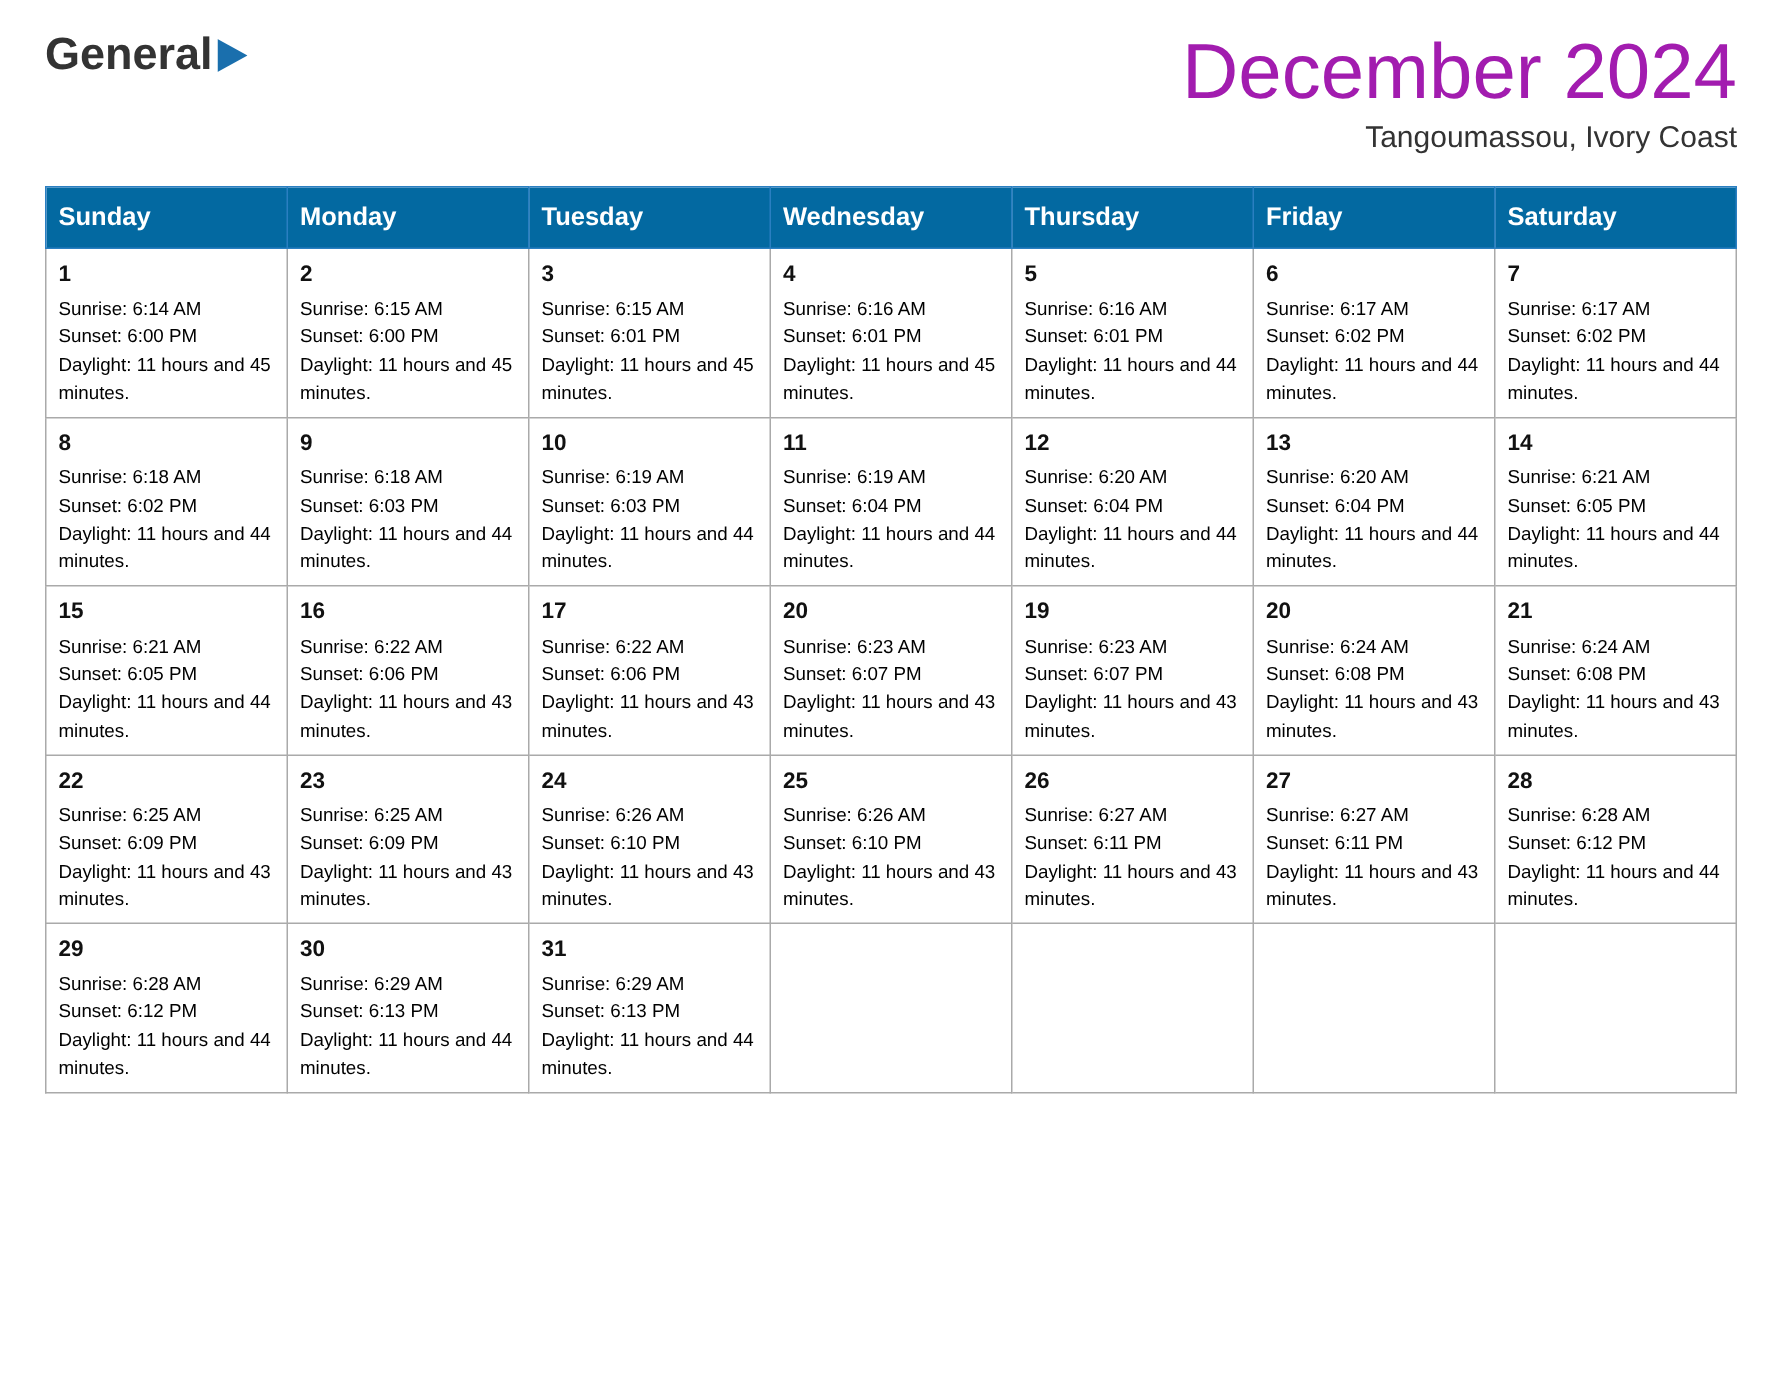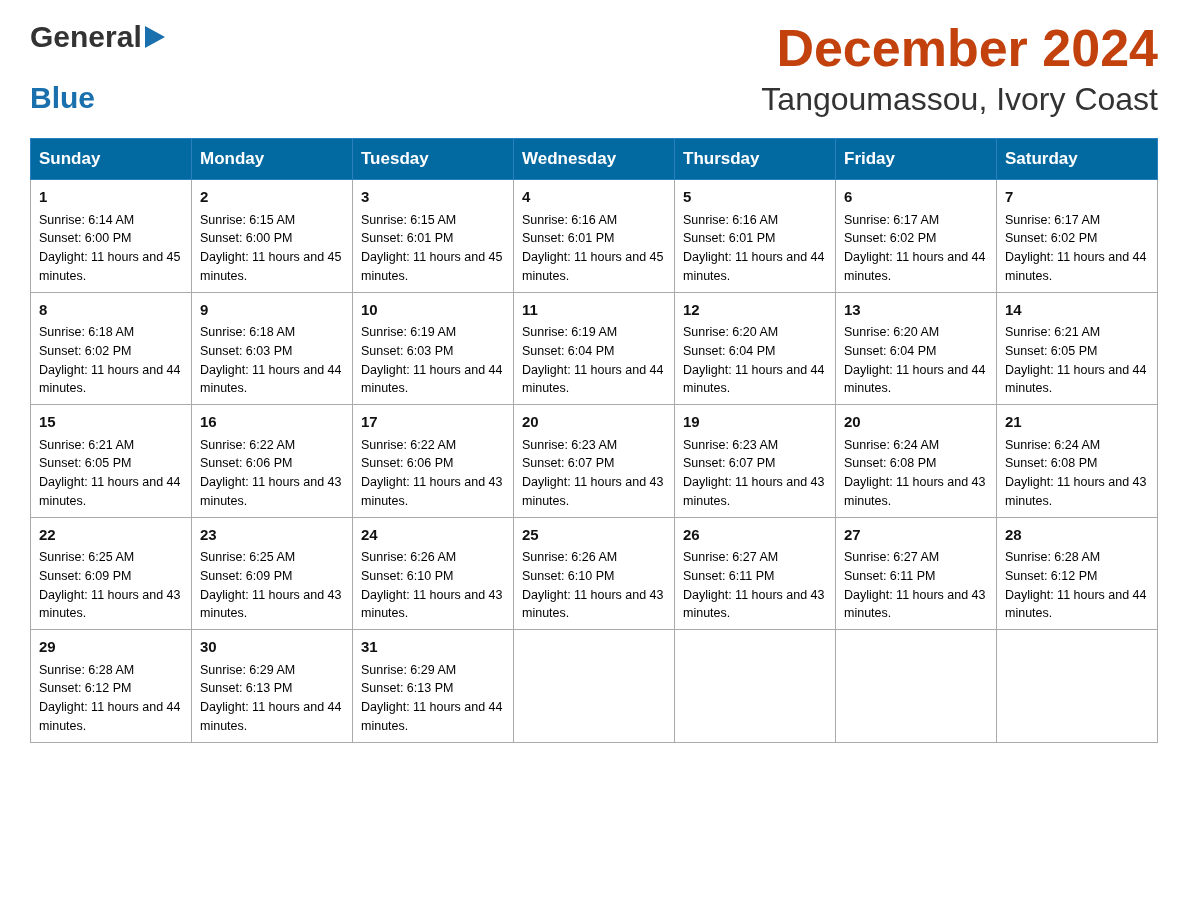--- a/index.html
+++ b/index.html
@@ -14,29 +14,28 @@
       display: flex;
       justify-content: space-between;
       align-items: flex-start;
       margin-bottom: 20px;
     }
     .title-section {
       text-align: right;
     }
     .month-title {
       font-size: 52px;
-      font-weight: bold;
-      color: #c2410c;
+      font-weight: normal;
+      color: #a21caf;
       line-height: 1.1;
     }
     .location-title {
-      font-size: 32px;
+      font-size: 20px;
       color: #333;
       margin-top: 4px;
-      text-align: center;
     }
     .calendar-table {
       width: 100%;
       border-collapse: collapse;
       border: 1px solid #aaa;
     }
     .calendar-table th {
       background-color: #0369a1;
       color: #fff;
       font-size: 17px;
@@ -89,23 +88,20 @@
 
 <div class="header">
   <div class="logo-stacked">
     <div class="logo-line1">
       <span style="font-size:30px;font-weight:bold;color:#333;">General</span>
       <span style="display:inline-block;margin-left:3px;position:relative;top:2px;">
         <svg width="20" height="22" viewBox="0 0 20 22">
             <polygon points="0,0 20,11 0,22" fill="#1a6fad"></polygon>
           </svg>
       </span>
-    </div>
-    <div class="logo-line2">
-      <span style="font-size:30px;font-weight:bold;color:#1a6fad;">Blue</span>
     </div>
   </div>
   <div class="title-section">
     <div class="month-title">December 2024</div>
     <div class="location-title">Tangoumassou, Ivory Coast</div>
   </div>
 </div>
 
 <table class="calendar-table">
   <thead>

